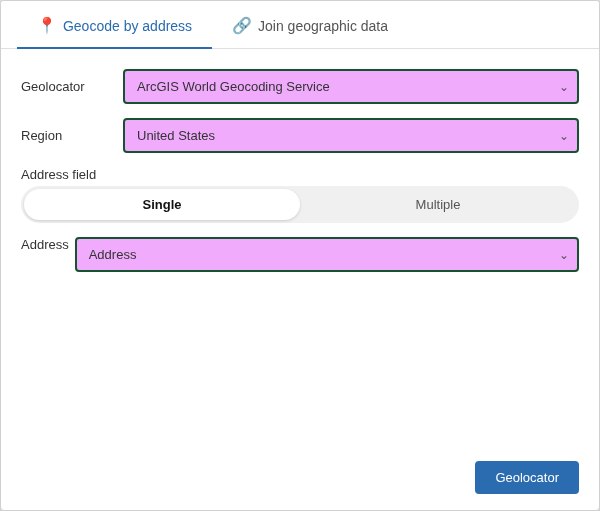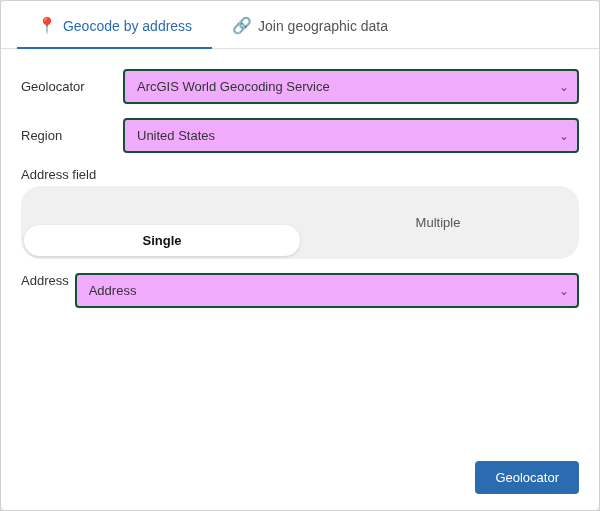--- a/index.html
+++ b/index.html
@@ -137,21 +137,20 @@
       border-radius: 18px;
       color: #555;
       font-weight: 400;
     }
 
     .toggle-btn.active {
       background: #ffffff;
       color: #111;
       font-weight: 600;
       box-shadow: 0 1px 3px rgba(0,0,0,0.15);
-      margin-top: 36px;
     }
 
     .address-section {
       display: flex;
       flex-direction: row;
       gap: 6px;
     }
 
     .footer {
       display: flex;

